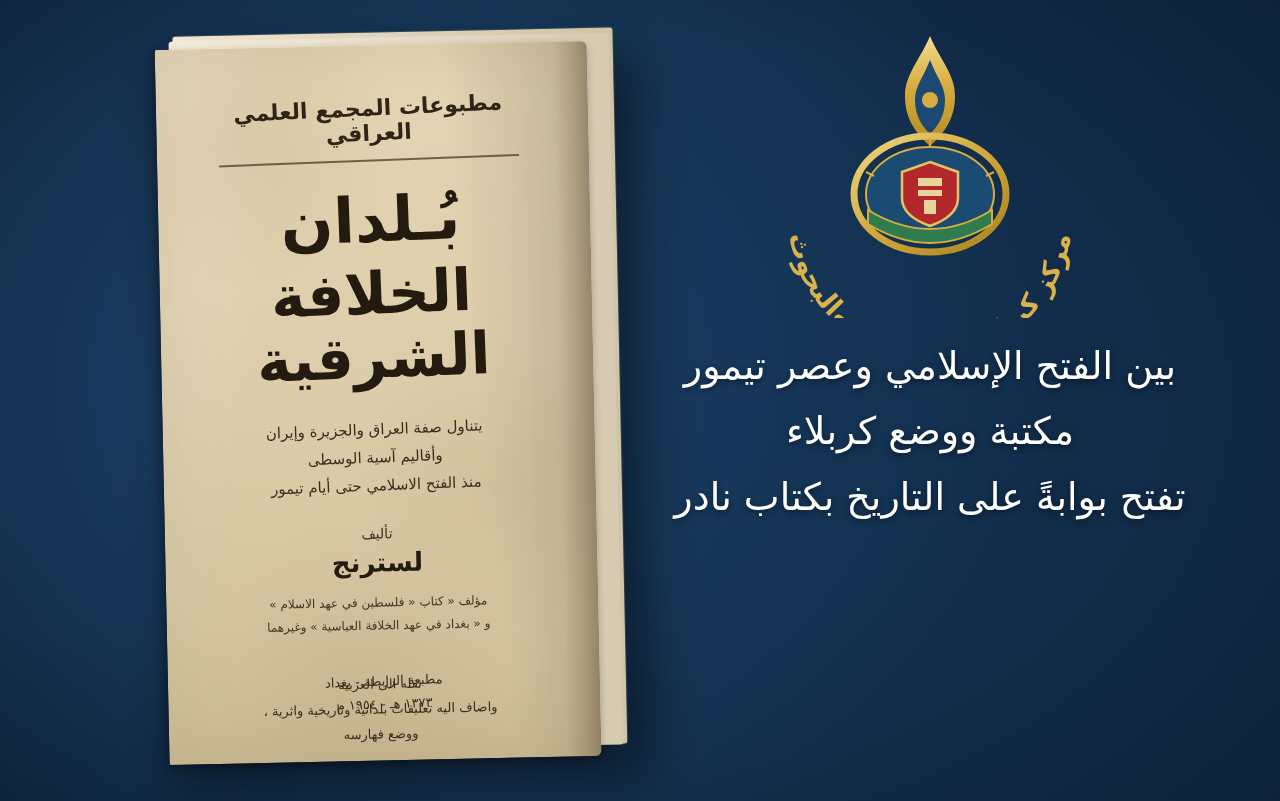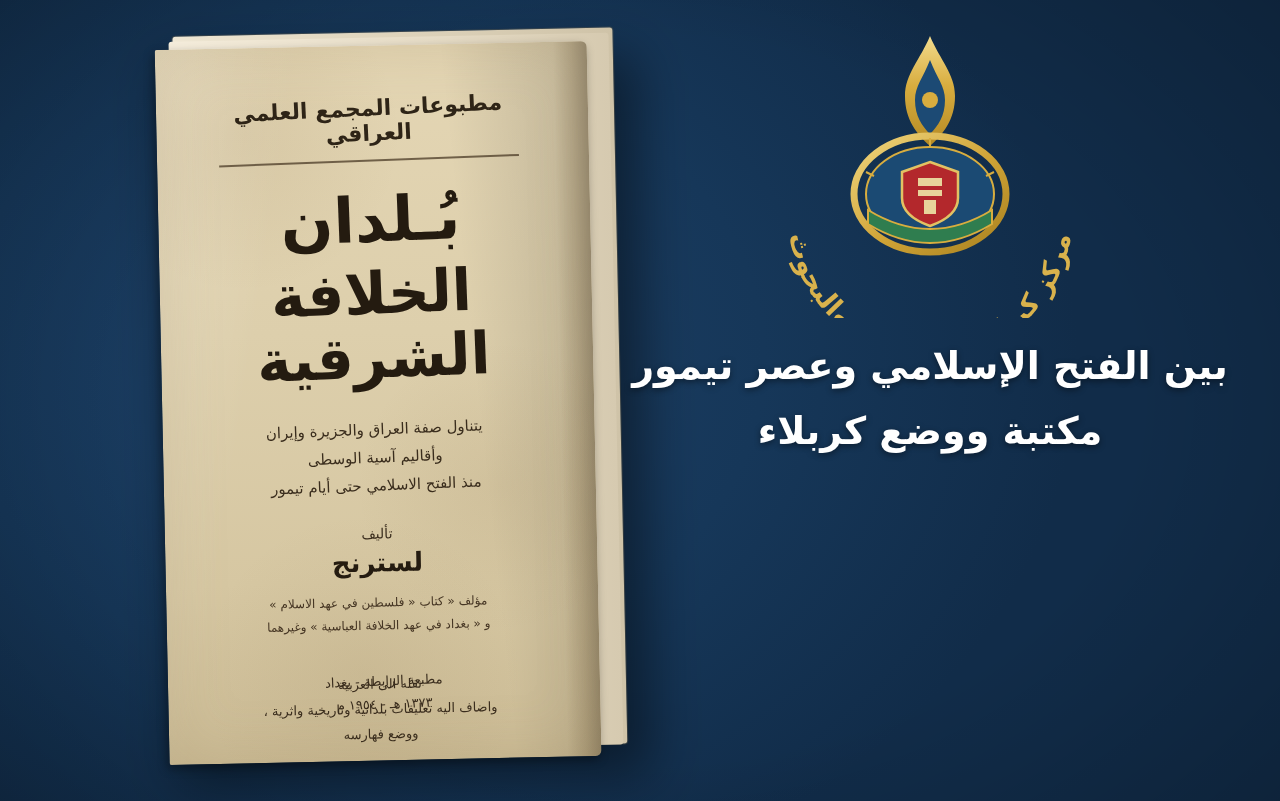--- a/index.html
+++ b/index.html
@@ -89,21 +89,21 @@
 
   
   .headlines {
     margin-top: 16px;
     width: 660px;
     text-align: center;
     direction: rtl;
   }
   .headline {
     color: #ffffff;
-    font-weight: bold;
+    font-weight: normal;
     font-size: 38px;
     line-height: 1.72;
     letter-spacing: 0px;
     text-shadow: 0 2px 6px rgba(0,0,0,0.45);
     white-space: nowrap;
   }
 
   
   .book-area {
     position: absolute;
@@ -404,16 +404,17 @@
         </defs>
         <text font-size="27" letter-spacing="1">
           <textPath href="#arcPath" startOffset="50%" text-anchor="middle">مركز كربلاء للدراسات والبحوث</textPath>
         </text>
       </svg>
     </div>
 
     <div class="headlines">
       <div class="headline">بين الفتح الإسلامي وعصر تيمور</div>
       <div class="headline">مكتبة ووضع كربلاء</div>
+      <div class="headline">تفتح بوابةً على التاريخ بكتاب نادر</div>
     </div>
 
   </div>
 </div>
 
 </body></html>

